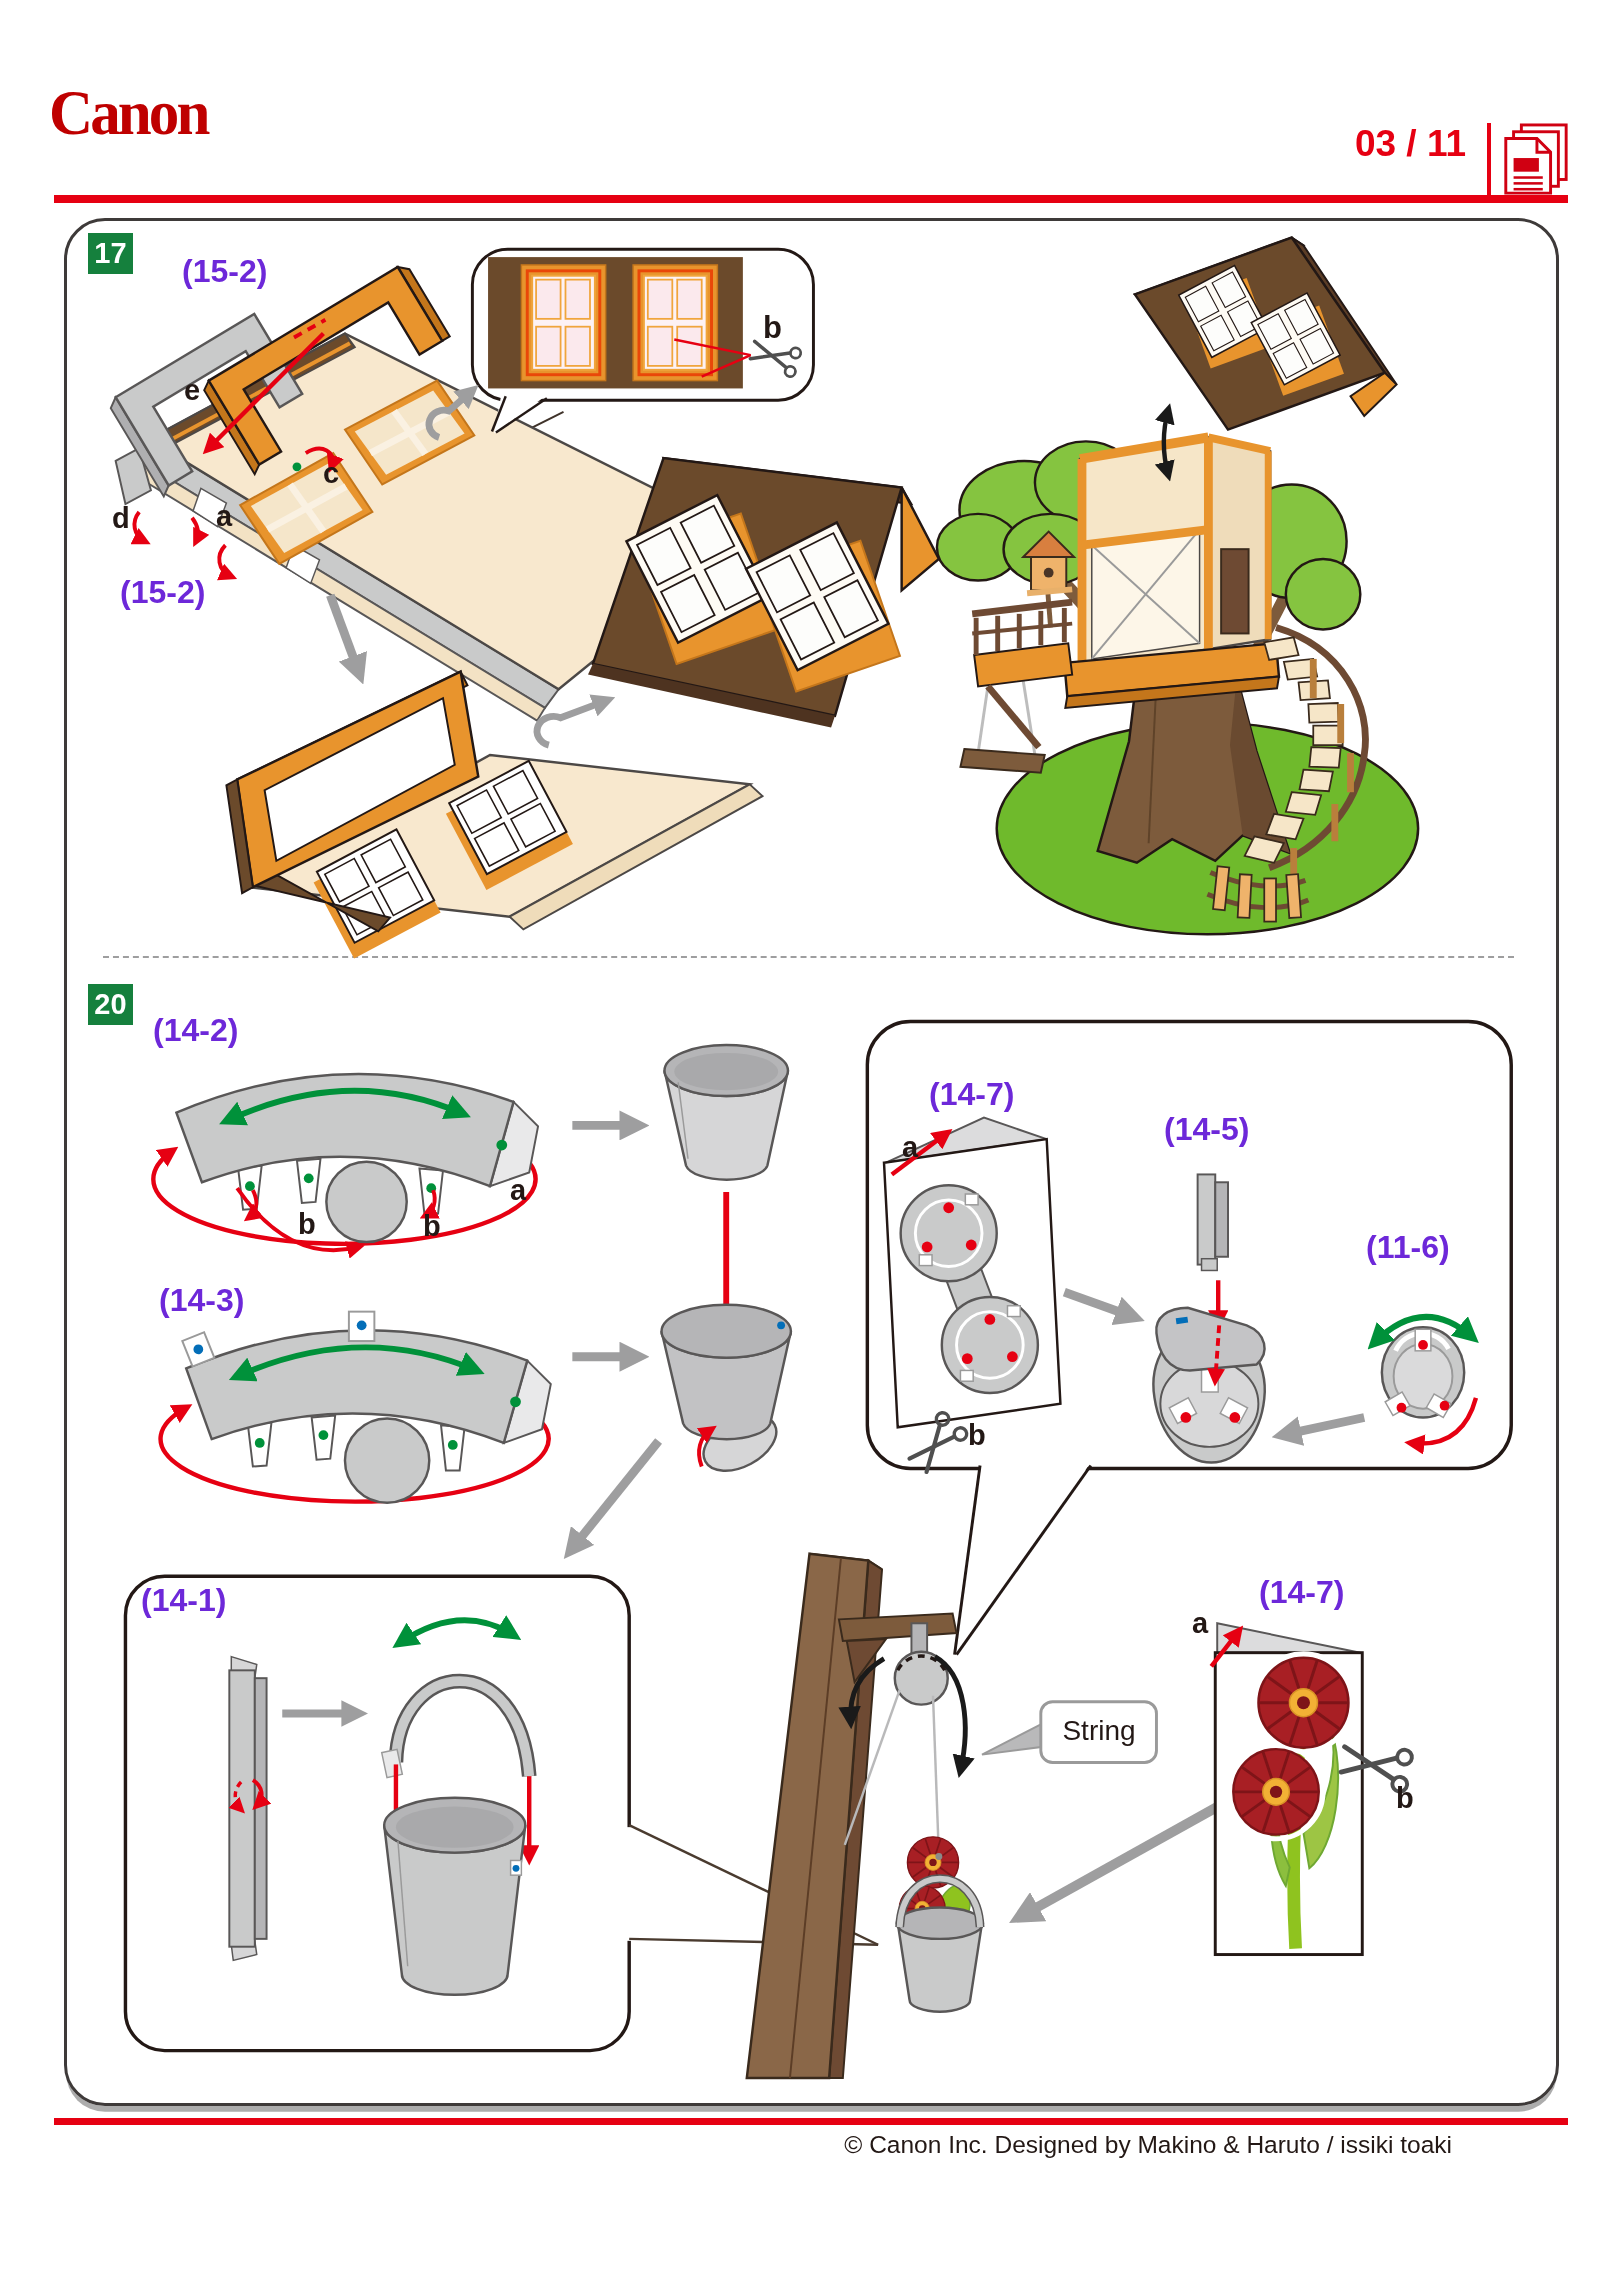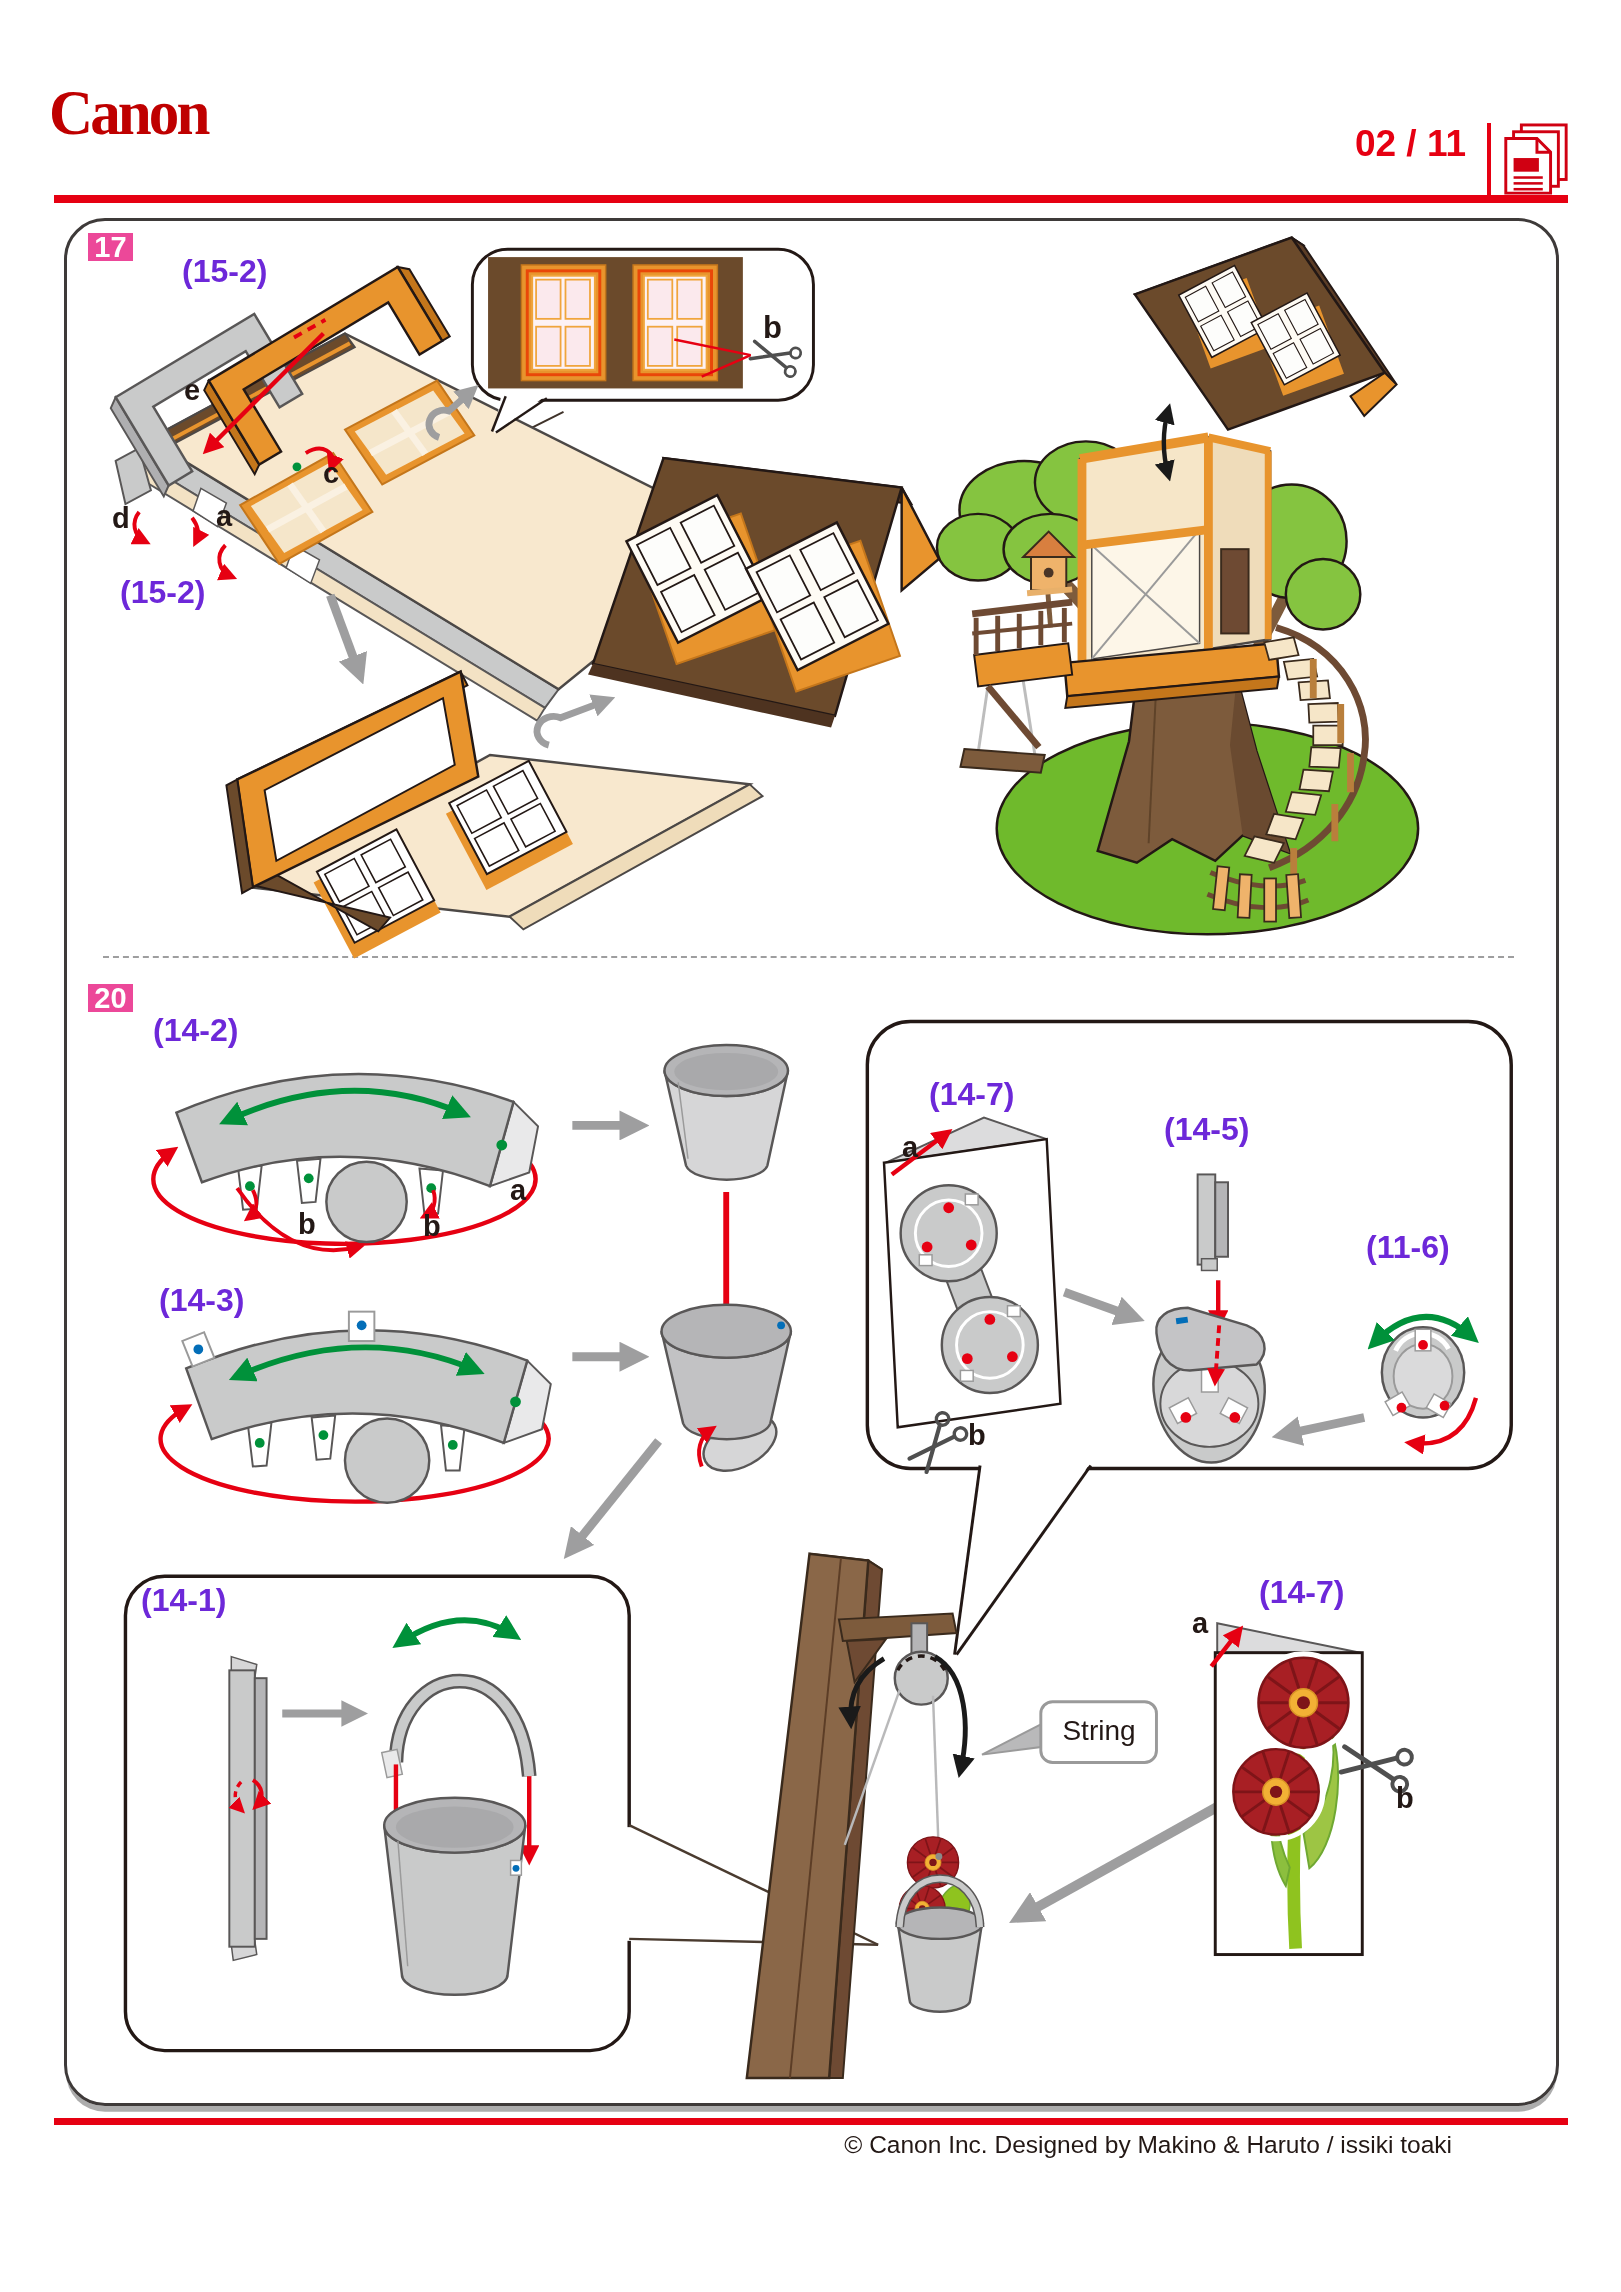--- a/index.html
+++ b/index.html
@@ -14,32 +14,32 @@
       font-weight:bold;font-size:61px;letter-spacing:-2.9px;color:var(--logo-red);
       transform:scaleY(1.04);}
   #page-number{right:155px;top:123px;font-size:37px;font-weight:bold;color:var(--accent-red);}
   #header-vline{left:1487px;top:123px;width:3.9px;height:74px;background:var(--accent-red);}
   #header-rule{left:54px;top:195px;width:1514px;height:7.8px;background:var(--accent-red);}
   #footer-rule{left:54px;top:2118px;width:1514px;height:6.9px;background:var(--accent-red);}
   #footer-copyright{right:169px;top:2131px;font-size:24.5px;color:#231815;}
   #main-panel{left:64px;top:218px;width:1489px;height:1882px;border:3.9px solid #3E3A39;
       border-radius:41px;background:transparent;box-shadow:0 7.8px 0 -2px rgba(90,90,90,.5);}
   #step-divider{left:103px;top:956px;width:1411px;border-top:2.9px dashed #9E9E9F;}
-  .badge{width:45px;height:28px;background:#ec4899;color:#fff;display:flex;
+  .badge{width:45px;height:41px;background:#15803d;color:#fff;display:flex;
       align-items:center;justify-content:center;font-size:29px;font-weight:bold;}
   .plabel{font-size:32px;font-weight:bold;color:#6d28d9;white-space:nowrap;}
   .letter{font-size:29px;font-weight:bold;color:#231815;}
   #string-label{left:1041px;top:1715px;width:116px;text-align:center;font-size:28px;color:#231815;}
   svg.art{position:absolute;left:0;top:0;width:1621px;height:2293px;}
 </style>
 </head>
 <body>
 
 <div class="abs" id="canon-logo">Canon</div>
-<div class="abs" id="page-number">02 / 11</div>
+<div class="abs" id="page-number">03 / 11</div>
 <div class="abs" id="header-vline"></div>
 <svg class="abs" style="left:1498px;top:123px" width="74" height="74" viewBox="0 0 76 76">
   <g fill="#ffffff" stroke="#D00012" stroke-width="3">
     <rect x="24" y="2" width="46" height="56"></rect>
     <rect x="16" y="9" width="46" height="56"></rect>
     <path d="M8,16 H40 L54,30 V72 H8 Z"></path>
     <path d="M40,16 V30 H54" fill="none"></path>
   </g>
   <rect x="16" y="36" width="26" height="14" fill="#D00012"></rect>
   <g stroke="#D00012" stroke-width="2.6">

